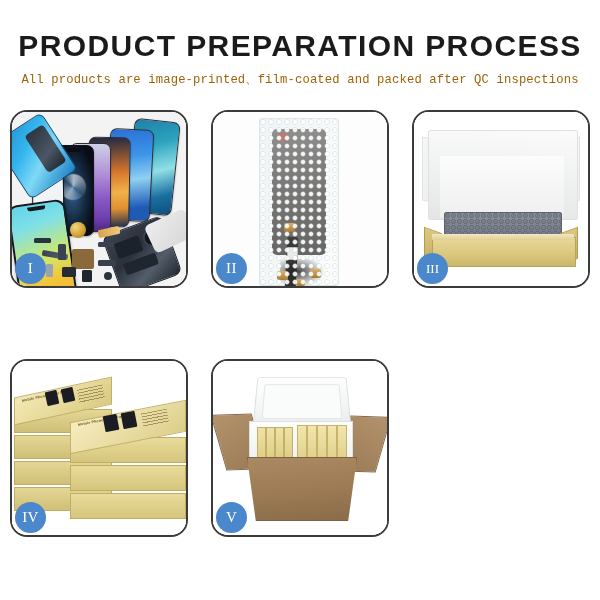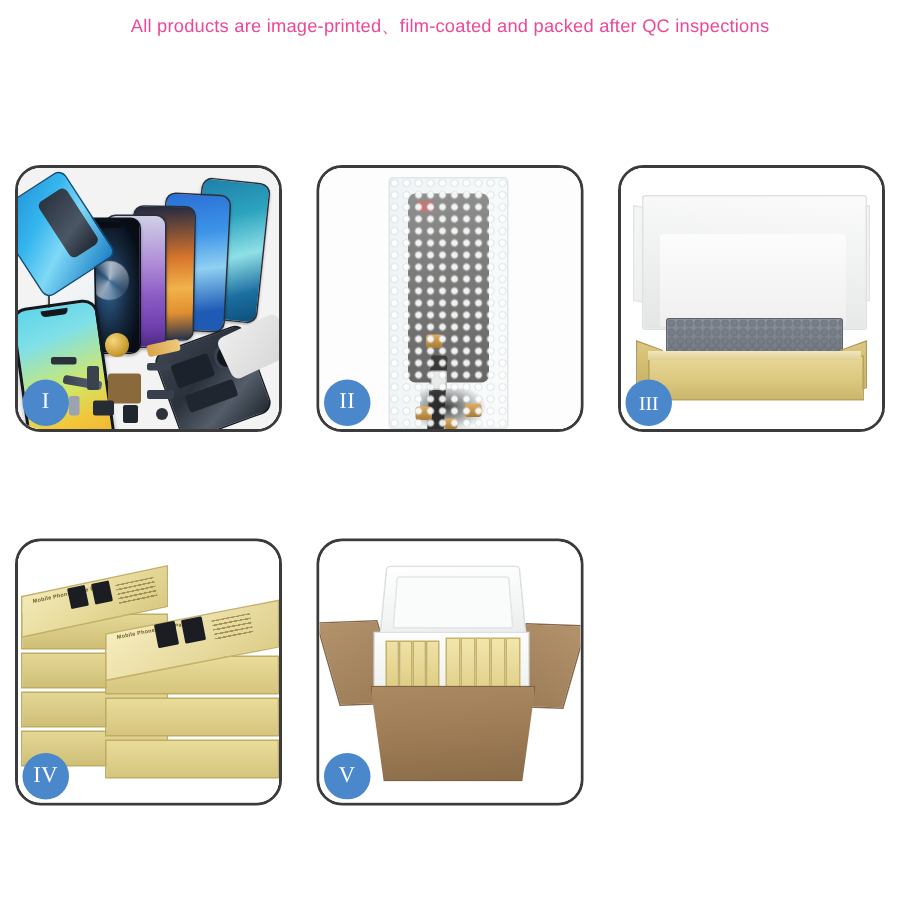--- a/index.html
+++ b/index.html
@@ -37,25 +37,25 @@
     font-size: 30px;
     font-weight: 700;
     letter-spacing: 1.4px;
     color: #1b1b1b;
     line-height: 1.05;
     white-space: nowrap;
   }
   .subtitle {
     margin: 0;
     padding-top: 9px;
-    font-family: Liberation Sans, sans-serif;
+    font-family: Liberation Mono, monospace;
     font-size: 12.2px;
     font-weight: 400;
     letter-spacing: 0.15px;
-    color: #ec4899;
+    color: #a16207;
     white-space: nowrap;
   }
 
   
   .grid {
     position: absolute;
     left: 10px;
     top: 110px;
     width: 580px;
     height: 435px;
@@ -502,20 +502,21 @@
     position: absolute; left: 18px; bottom: 12px; width: 140px; height: 8px;
     background: radial-gradient(ellipse at 50% 50%, rgba(0,0,0,.14), rgba(0,0,0,0) 70%);
   }
 </style>
 </head>
 <body>
 
 <div class="page">
 
   <div class="header">
+    <h1 class="title">PRODUCT PREPARATION PROCESS</h1>
     <p class="subtitle">All products are image-printed、film-coated and packed after QC inspections</p>
   </div>
 
   <div class="grid">
 
     <div class="panel r0 c0 p1">
       <div class="clip">
         <div class="p1bg"></div>
         <div class="phone ph5"></div>
         <div class="phone ph4"></div>

